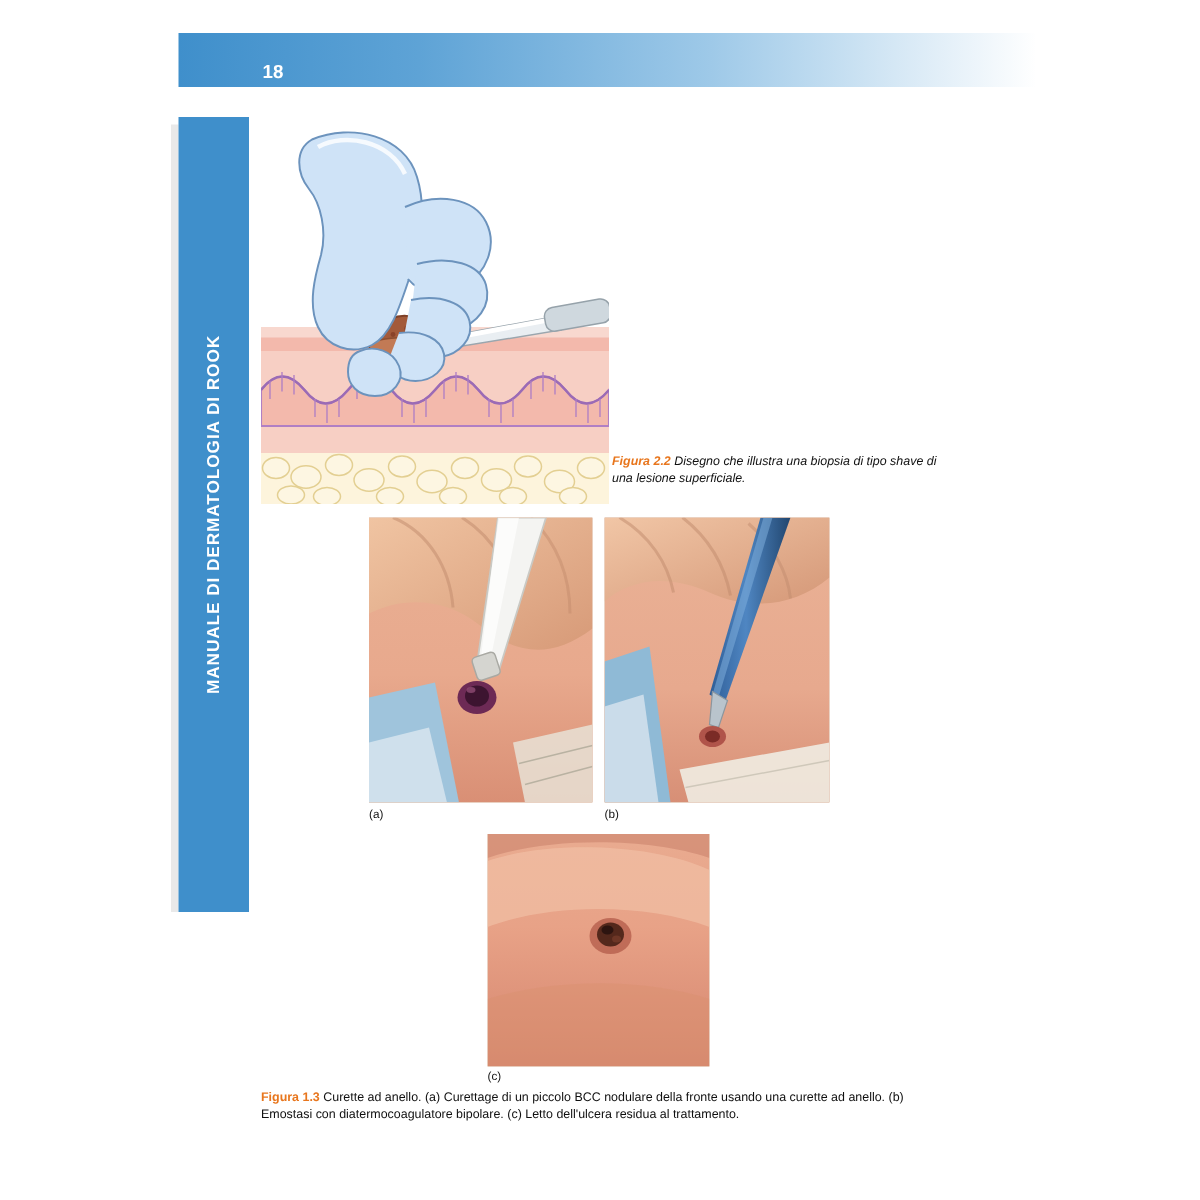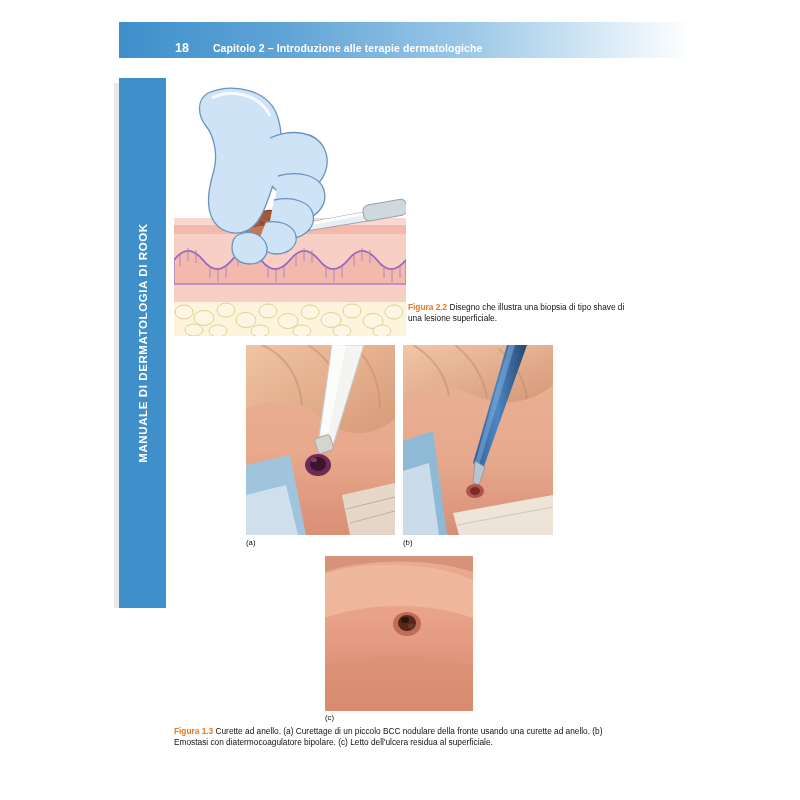--- a/index.html
+++ b/index.html
@@ -26,20 +26,21 @@
   }
   #header-text-wrap {
     position: absolute;
     left: 119px;
     top: 22px;
     width: 572px;
     height: 52px;
     display: flex;
     align-items: center;
     color: #ffffff;
+    gap: 44px;
   }
   #page-number {
     font-size: 12.5px;
     font-weight: bold;
     margin-left: 56px;
   }
   #chapter-title {
     font-size: 10.5px;
     font-weight: bold;
     margin-left: 24px;
@@ -93,20 +94,21 @@
 
   
   #fig22-caption {
     position: absolute;
     left: 408px;
     top: 302px;
     width: 224px;
     font-size: 8.3px;
     line-height: 1.32;
     color: #101010;
+    font-style: italic;
   }
   .fig-label {
     color: #e8761d;
     font-weight: bold;
   }
 
   
   .photo {
     position: absolute;
     overflow: hidden;
@@ -135,21 +137,20 @@
     line-height: 1.35;
     color: #101010;
   }
 </style>
 </head>
 <body>
 
 <div id="page-header"></div>
 <div id="header-text-wrap">
   <div id="page-number">18</div>
-  <div id="chapter-title">Capitolo 2 – Introduzione alle terapie dermatologiche</div>
 </div>
 
 <div id="side-bar-shadow"></div>
 <div id="side-bar"></div>
 <div id="side-bar-text">
   <span>MANUALE DI DERMATOLOGIA DI ROOK</span>
 </div>
 
 <div id="fig22-illustration">
   <svg width="232" height="252" viewBox="0 0 232 252" xmlns="http://www.w3.org/2000/svg">
@@ -362,14 +363,14 @@
     <ellipse cx="80" cy="64" rx="4" ry="3" fill="#2d1410"></ellipse>
     <ellipse cx="86" cy="70" rx="3" ry="2.4" fill="#6d3626"></ellipse>
 
     <path d="M0 110 C 46 96 104 96 148 110 L148 155 L0 155 Z" fill="#d9906f" opacity="0.45"></path>
   </svg>
 </div>
 <div class="photo-letter" id="letter-c">(c)</div>
 
 <div id="fig23-caption">
   <span class="fig-label">Figura 1.3</span>
-  <span>Curette ad anello. (a) Curettage di un piccolo BCC nodulare della fronte usando una curette ad anello. (b) Emostasi con diatermocoagulatore bipolare. (c) Letto dell'ulcera residua al superficiale.</span>
+  <span>Curette ad anello. (a) Curettage di un piccolo BCC nodulare della fronte usando una curette ad anello. (b) Emostasi con diatermocoagulatore bipolare. (c) Letto dell'ulcera residua al trattamento.</span>
 </div>
 
 </body></html>

